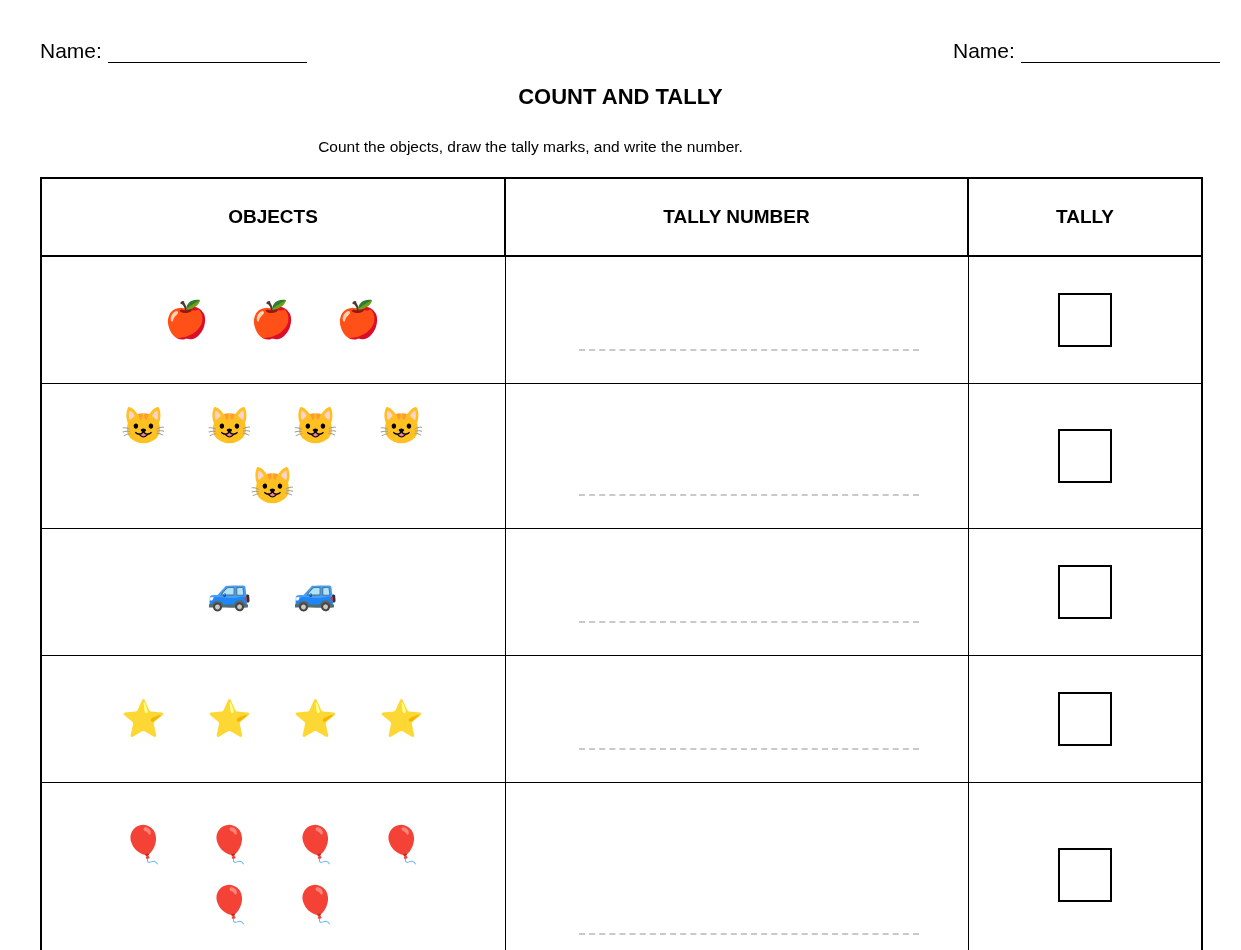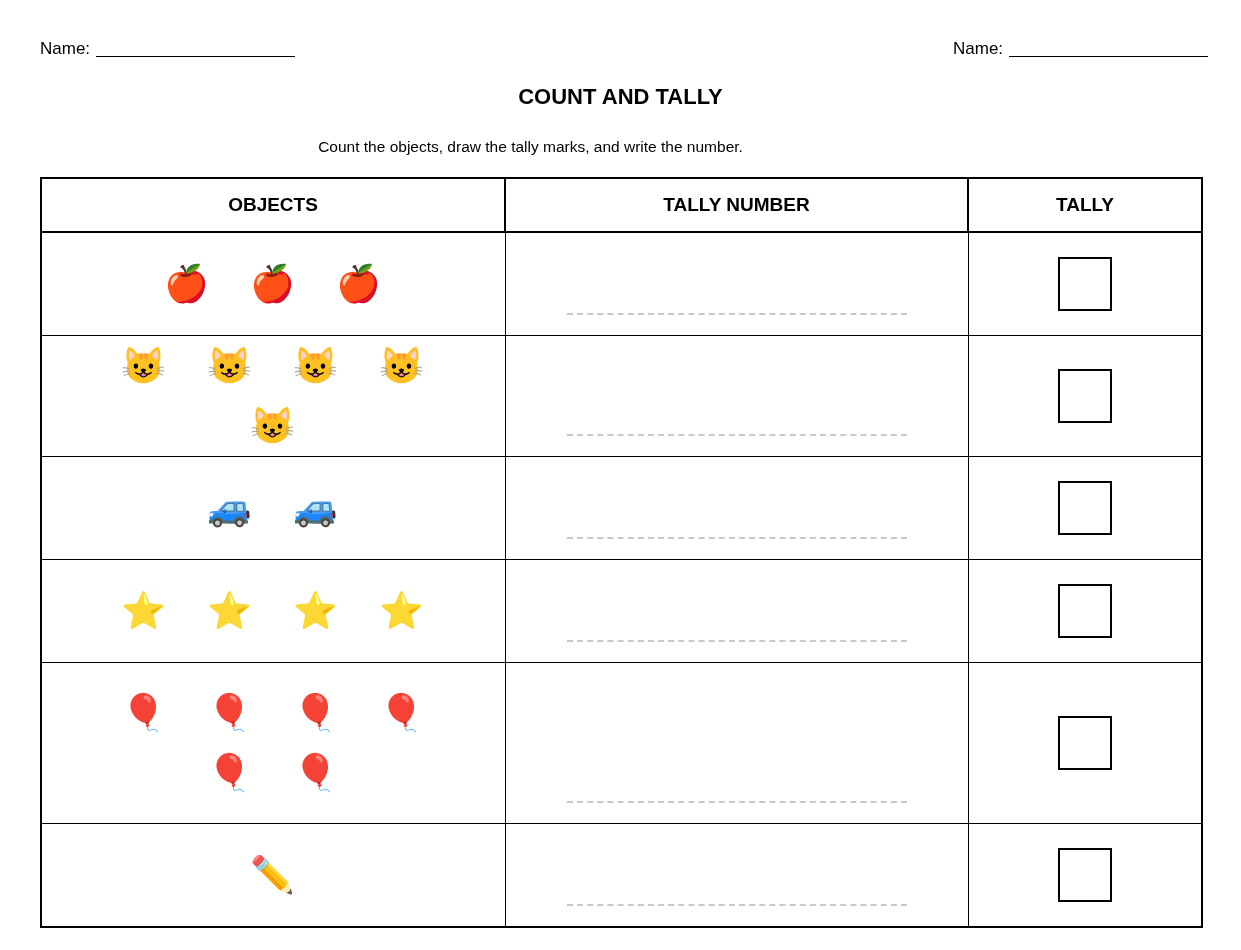--- a/index.html
+++ b/index.html
@@ -1,32 +1,32 @@
 <!DOCTYPE html>
 <html><head>
 <meta charset="utf-8">
 <style>
   html, body { margin: 0; padding: 0; background: #ffffff; }
   body {
     width: 1241px; height: 950px; position: relative; overflow: hidden;
     font-family: "Liberation Sans", sans-serif; color: #000;
   }
-  .hdr-field { position: absolute; top: 39px; font-size: 17px; display: flex; align-items: center; }
+  .hdr-field { position: absolute; top: 39px; font-size: 21px; display: flex; align-items: flex-end; }
   .hdr-field .line { display: inline-block; border-bottom: 1px solid #000; height: 14px; margin-left: 6px; }
   #name-field { left: 40px; }
   #name-field .line { width: 199px; }
   #date-field { left: 953px; }
   #date-field .line { width: 199px; }
   .title { position: absolute; top: 84px; left: 0; width: 1241px; text-align: center; font-size: 22px; font-weight: bold; }
   .instructions { position: absolute; top: 138px; left: 0; width: 1061px; text-align: center; font-size: 15.5px; }
   table.grid {
     position: absolute; top: 177px; left: 40px; width: 1161px;
     border-collapse: collapse; table-layout: fixed;
   }
-  table.grid th, table.grid td { border: 1px solid #000; padding: 0; }
+  table.grid th, table.grid td { border: 1px solid #000; padding: 12px; }
   table.grid thead th { border: 2px solid #000; height: 52px; font-size: 19px; font-weight: bold; text-align: center; }
   col.c1 { width: 464px; } col.c2 { width: 463px; } col.c3 { width: 234px; }
   tr.row td { height: 102px; }
   tr.row.tall td { height: 160px; }
   table.grid tbody tr:first-child td { border-top: 2px solid #000; }
   table.grid tbody tr:last-child td { border-bottom: 2px solid #000; }
   table.grid td:first-child { border-left: 2px solid #000; }
   table.grid td:last-child { border-right: 2px solid #000; }
   .objects { display: flex; flex-wrap: wrap; justify-content: center; align-content: center; padding: 0 20px; height: 100%; }
   .obj { width: 86px; text-align: center; font-size: 36px; line-height: 60px; }

